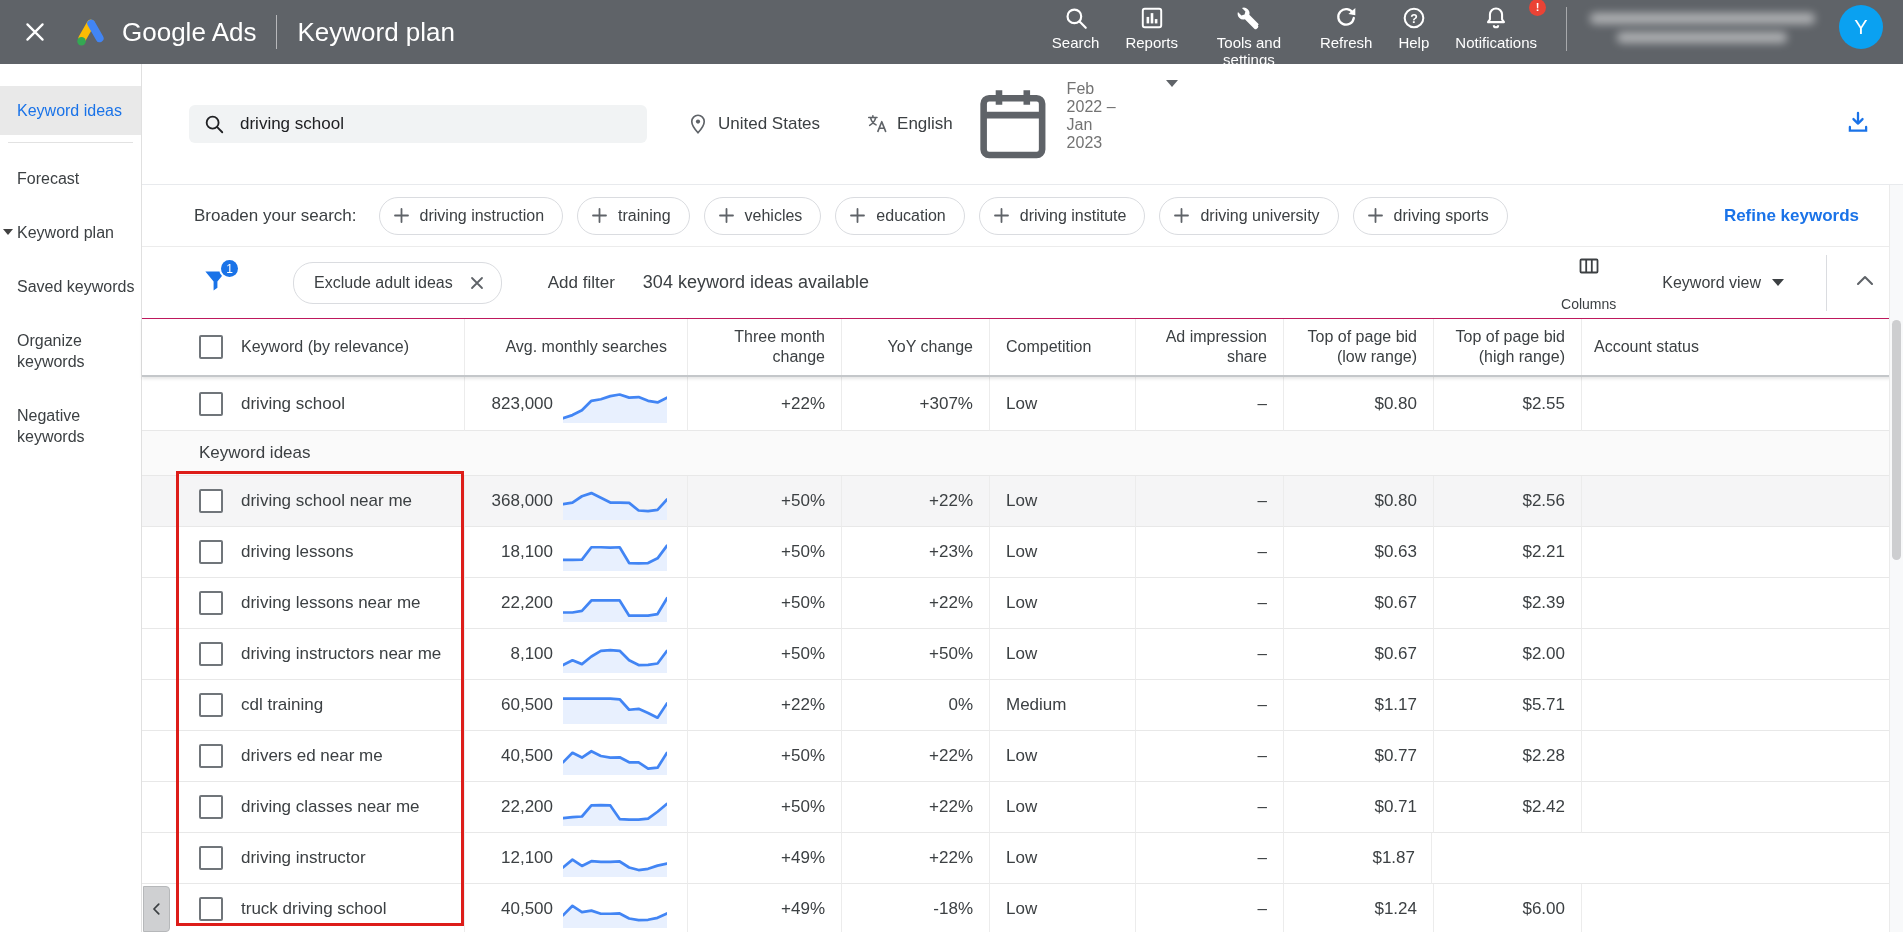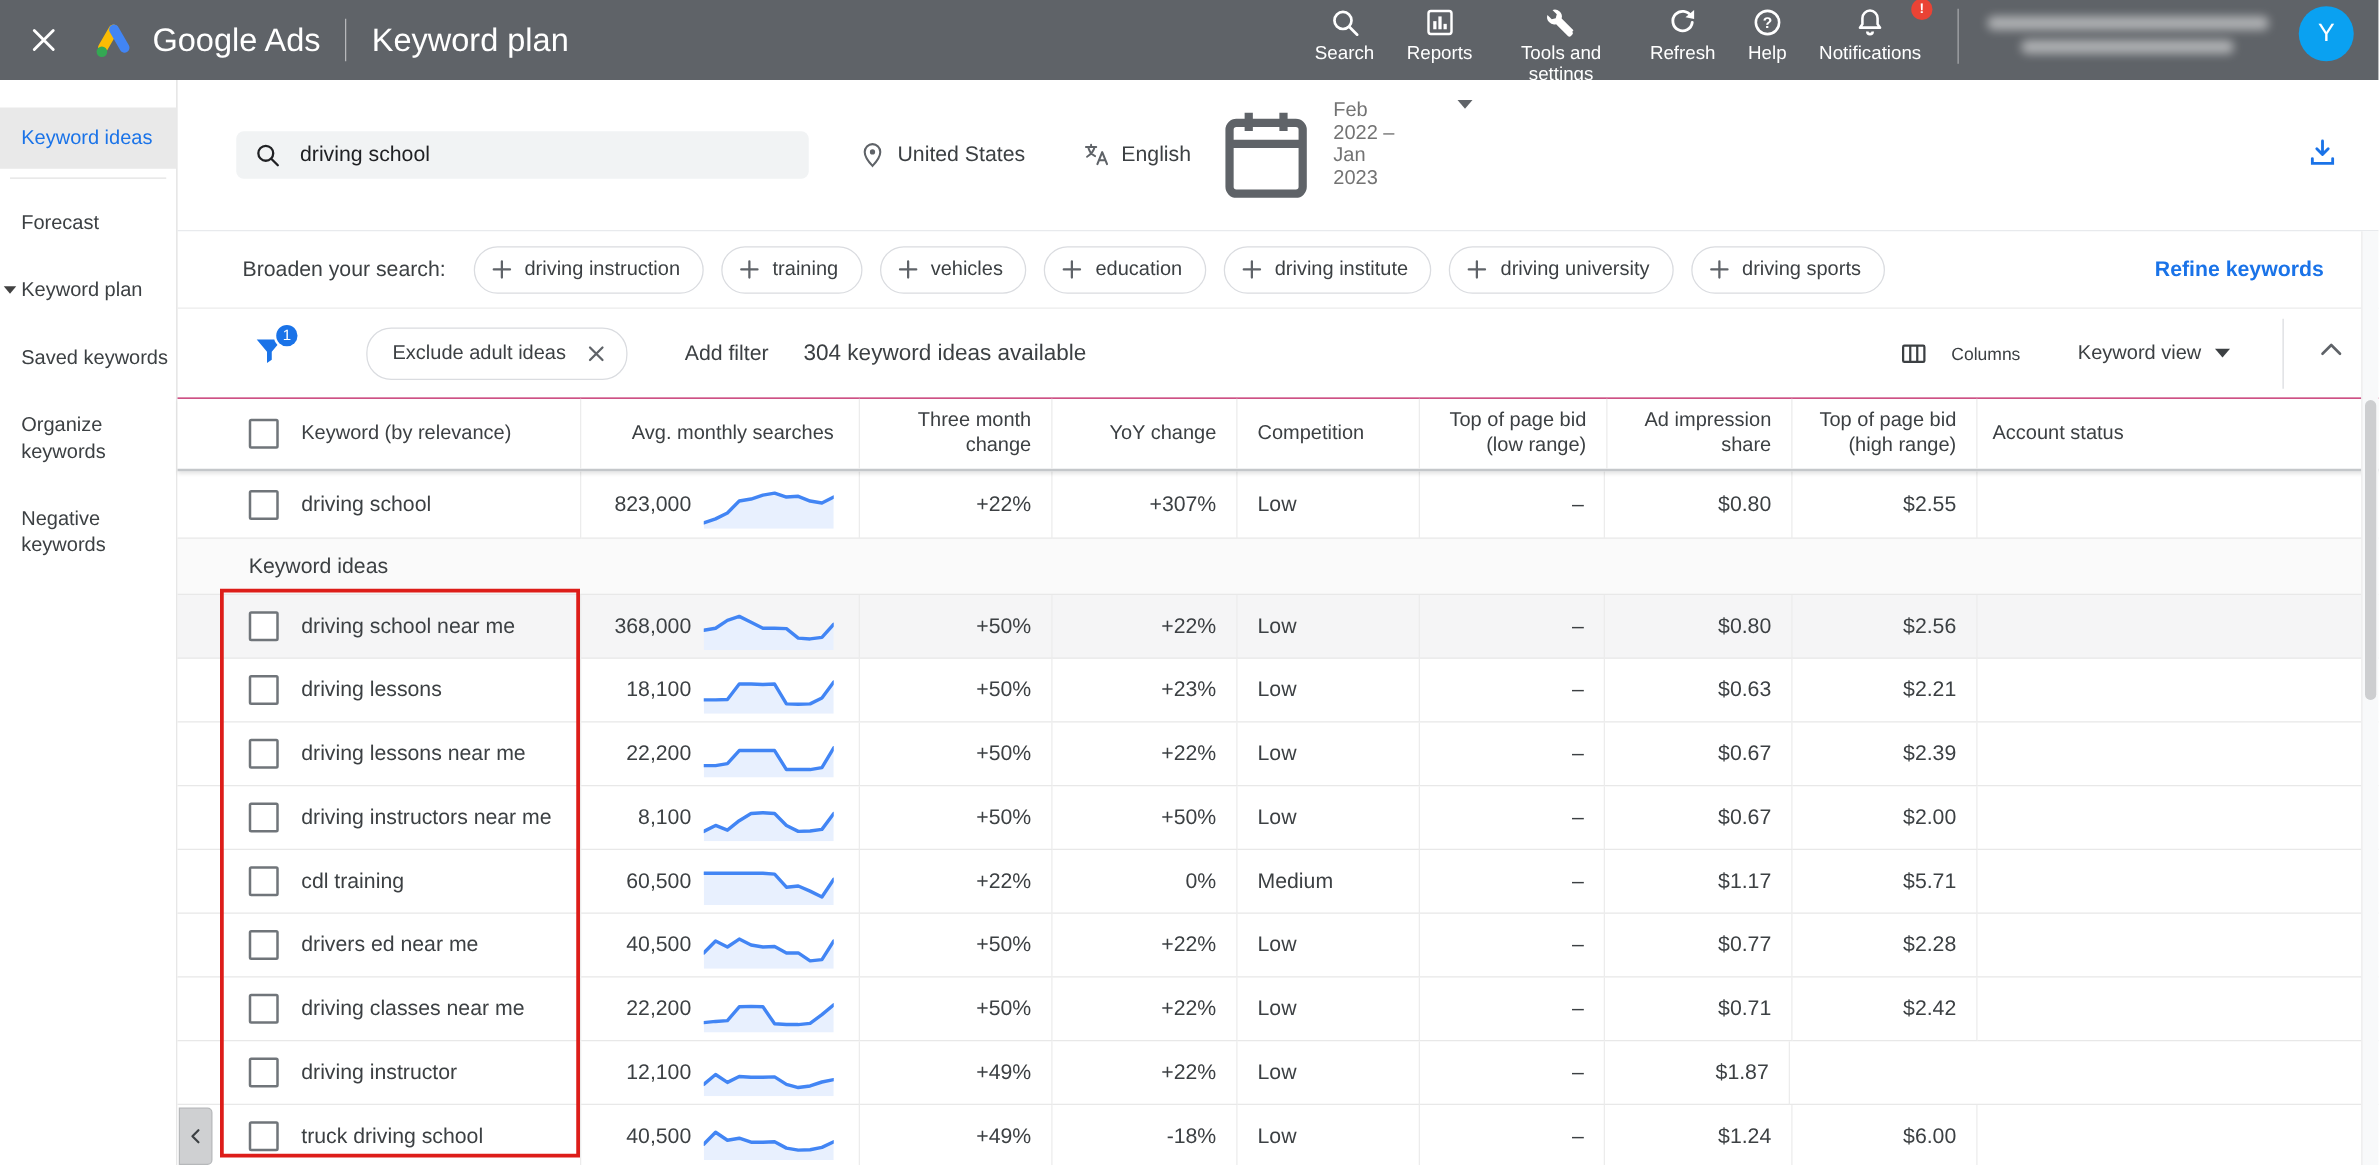--- a/index.html
+++ b/index.html
@@ -76,21 +76,21 @@
   .funnel-wrap svg{width:27px;height:27px}
   .funnel-badge{position:absolute;top:-7px;right:-9px;width:17px;height:17px;border-radius:50%;
                 background:var(--accent-blue,#1a73e8);color:#fff;font-size:12px;display:flex;align-items:center;
                 justify-content:center;box-shadow:0 0 0 2px #fff}
   .x-chip{margin-left:64px;height:40px;border:1px solid #dadce0;border-radius:20px;background:#fff;display:flex;
           align-items:center;gap:16px;padding:0 16px 0 20px;font-size:16px;color:#3c4043;cursor:pointer}
   .x-chip svg{width:16px;height:16px}
   .add-filter{margin-left:46px;font-size:17px;color:#3c4043;cursor:pointer}
   .ideas-count{margin-left:28px;font-size:18px;color:#3c4043}
   .filter-right{margin-left:auto;display:flex;align-items:center}
-  .columns-block{display:flex;flex-direction:row;align-items:center;gap:18px;font-size:14px;color:#3c4043;cursor:pointer}
+  .columns-block{display:flex;flex-direction:column;align-items:center;gap:18px;font-size:14px;color:#3c4043;cursor:pointer}
   .columns-block svg{width:24px;height:24px}
   .view-block{margin-left:46px;display:flex;align-items:center;gap:11px;font-size:16px;color:#3c4043;cursor:pointer}
   .view-block .caret-down{border-top-color:#3c4043}
   .v-div{width:1px;height:56px;background:#dadce0;margin-left:42px}
   .collapse-btn{margin:0 26px;cursor:pointer}
   .collapse-btn svg{width:24px;height:24px}
 
   
   .trow,.thead-row{display:flex}
   .th,.td{box-sizing:border-box;display:flex;align-items:center;border-right:1px solid #ececec;padding:0 16px}
@@ -353,22 +353,22 @@
 
       <div class="thead-row">
         <div class="th c1">
           <span class="checkbox"></span>
           <span>Keyword (by relevance)</span>
         </div>
         <div class="th c2 r">Avg. monthly searches</div>
         <div class="th c3 r">Three month change</div>
         <div class="th c4 r">YoY change</div>
         <div class="th c5">Competition</div>
+        <div class="th c6 r">Ad impression share</div>
         <div class="th c7 r">Top of page bid (low range)</div>
-        <div class="th c6 r">Ad impression share</div>
         <div class="th c8 r">Top of page bid (high range)</div>
         <div class="th c9">Account status</div>
       </div>
 
       <div class="trow">
         <div class="td c1">
           <span class="checkbox"></span>
           <span>driving school</span>
         </div>
         <div class="td c2">

